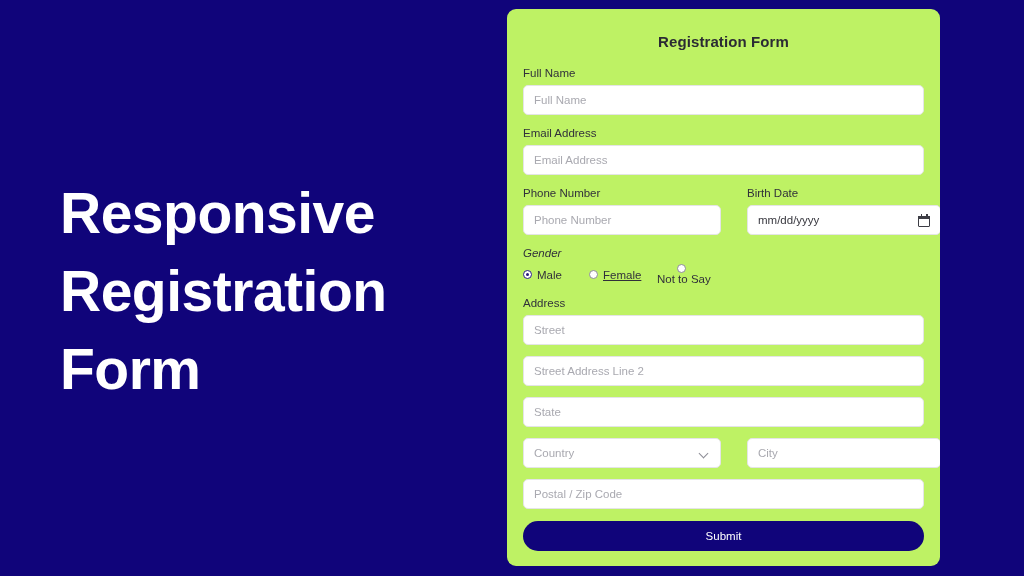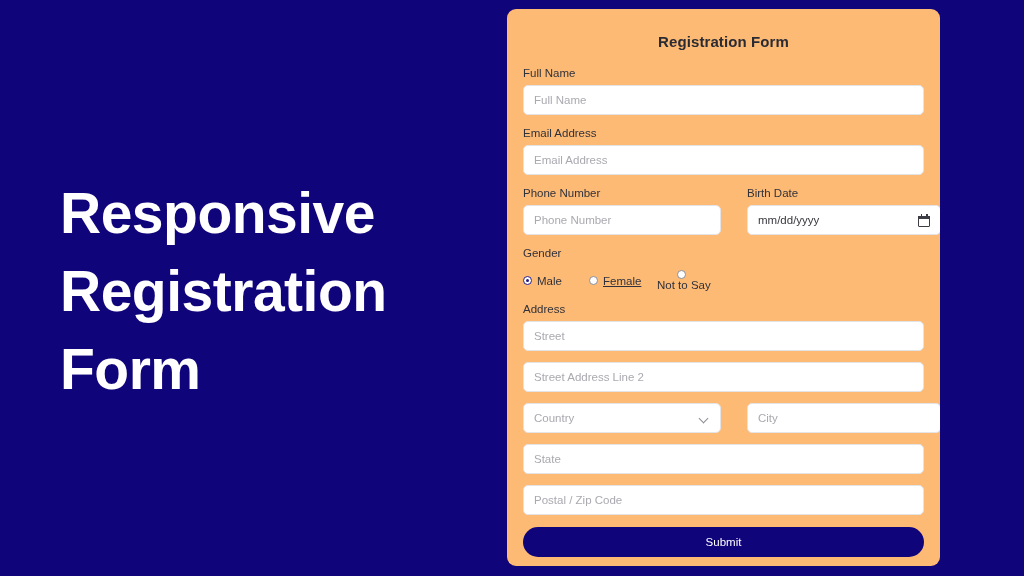--- a/index.html
+++ b/index.html
@@ -38,21 +38,21 @@
     white-space: nowrap;
   }
 
   
   .card {
     position: absolute;
     left: 507px;
     top: 9px;
     width: 433px;
     height: 557px;
-    background: #fdba74;
+    background: #bef264;
     border-radius: 9px;
     padding: 18px 16px 0 16px;
     overflow: hidden;
   }
 
   .form-title {
     text-align: center;
     font-size: 15px;
     font-weight: bold;
     color: #2b2b33;
@@ -182,21 +182,21 @@
   }
   .radio.checked::after {
     content: "";
     position: absolute;
     left: 1.7px; top: 1.7px;
     width: 3.6px; height: 3.6px;
     border-radius: 50%;
     background: #241a78;
   }
 
-  .gender-label { margin-bottom: 10px; }
+  .gender-label { margin-bottom: 4px; font-style: italic; }
 
   
   .submit-btn {
     width: 100%;
     height: 30px;
     margin-top: 12px;
     background: #10047a;
     color: #ffffff;
     border: none;
     border-radius: 16px;
@@ -289,41 +289,41 @@
         </div>
       </div>
 
       <div class="addr-gap">
         <div class="input">
           <span class="ph">Street Address Line 2</span>
         </div>
       </div>
 
       <div class="addr-gap">
+        <div class="input">
+          <span class="ph">State</span>
+        </div>
+      </div>
+
+      <div class="addr-gap">
         <div class="row">
           <div class="col-left">
             <div class="input with-icon">
               <span class="ph">Country</span>
               <span class="chev"></span>
             </div>
           </div>
           <div class="col-right">
             <div class="input">
               <span class="ph">City</span>
             </div>
           </div>
         </div>
       </div>
 
-      <div class="addr-gap">
-        <div class="input">
-          <span class="ph">State</span>
-        </div>
-      </div>
-
       <div>
         <div class="input">
           <span class="ph">Postal / Zip Code</span>
         </div>
       </div>
     </div>
 
     <button class="submit-btn">Submit</button>
 
   </div>

